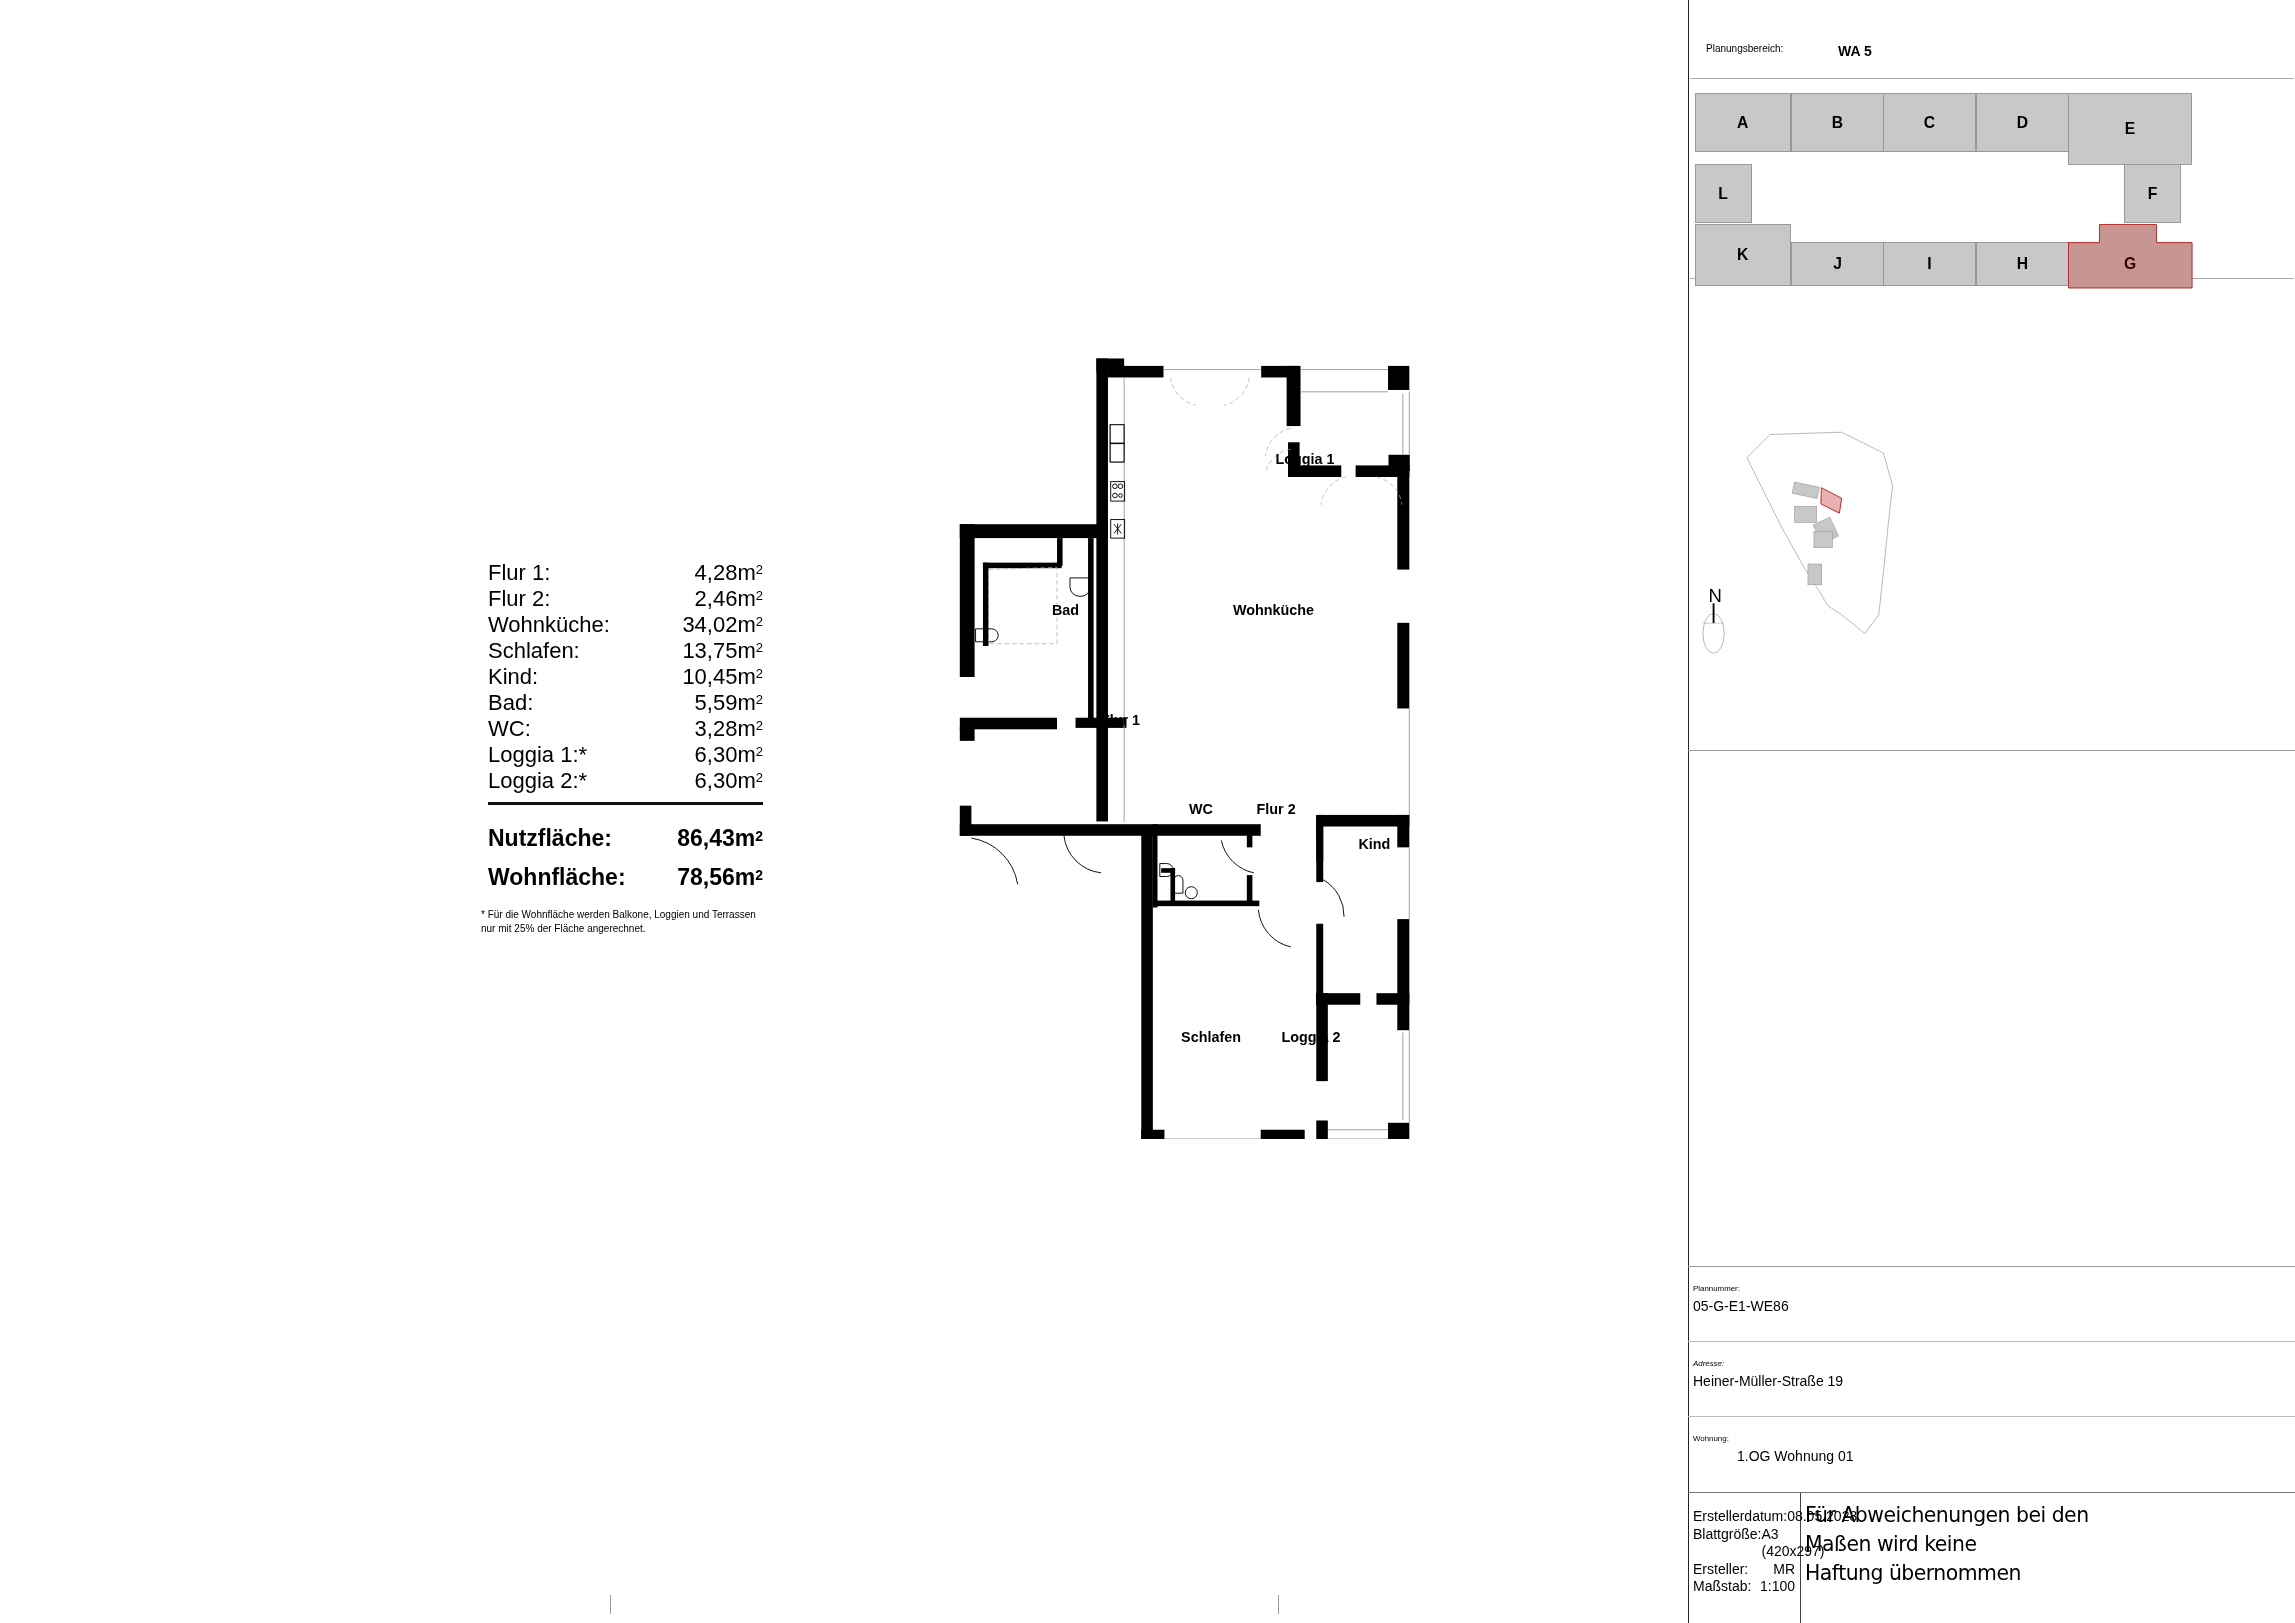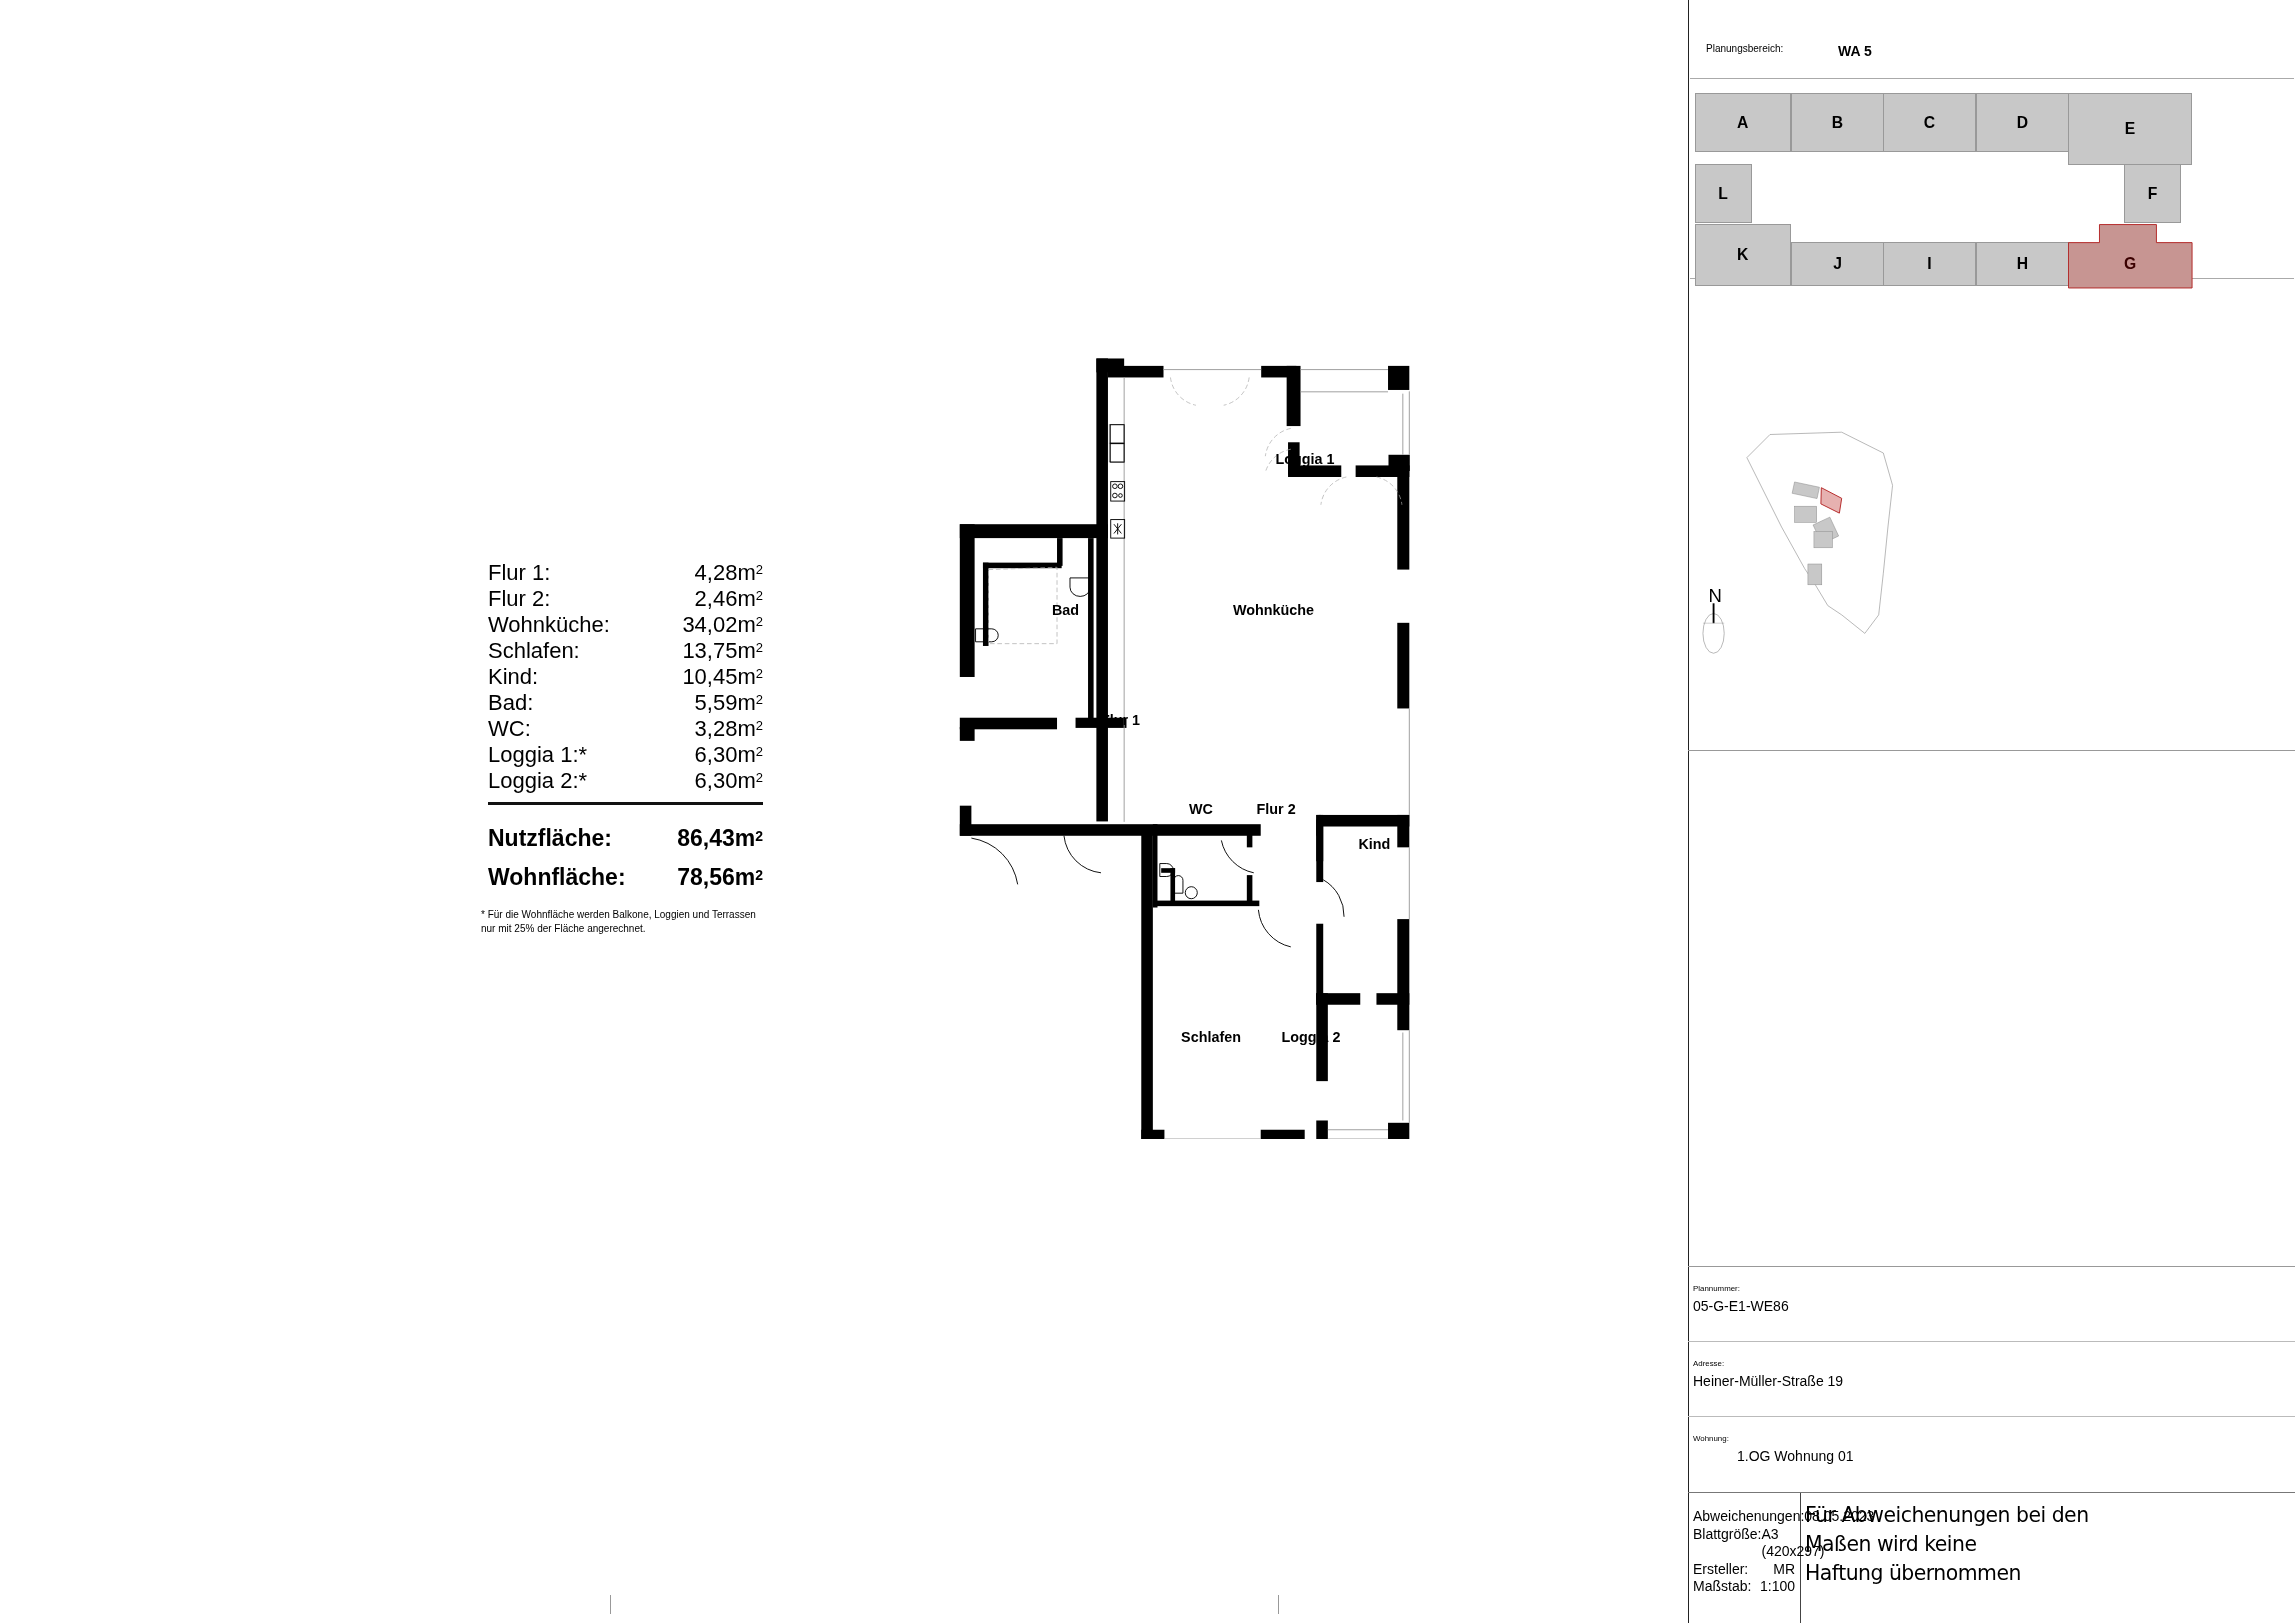--- a/index.html
+++ b/index.html
@@ -257,31 +257,31 @@
     <line x1="30" y1="448" x2="76" y2="448" stroke="#999" stroke-width="1"></line>
   </svg>
 </div>
 
 <div class="abs panel-hline" style="top:750px;"></div>
 <div class="abs panel-hline" style="top:1266px;"></div>
 
 <div class="abs tb-label" style="left:1693px;top:1284px;">Plannummer:</div>
 <div class="abs tb-value" style="left:1693px;top:1298px;">05-G-E1-WE86</div>
 <div class="abs panel-hline" style="top:1341px;background:#bbb;"></div>
-<div class="abs tb-label" style="left:1693px;top:1359px;">Adresse:</div>
+<div class="abs tb-label" style="left:1693px;top:1359px;font-style:italic;">Adresse:</div>
 <div class="abs tb-value" style="left:1693px;top:1373px;">Heiner-Müller-Straße 19</div>
 <div class="abs panel-hline" style="top:1416px;background:#bbb;"></div>
 <div class="abs tb-label" style="left:1693px;top:1434px;">Wohnung:</div>
 <div class="abs tb-value" style="left:1693px;top:1448px;margin-left:44px;">1.OG Wohnung 01</div>
 <div class="abs panel-hline" style="top:1492px;background:#777;"></div>
 <div class="abs" style="left:1800px;top:1493px;width:0.9px;height:130px;background:#444;"></div>
 
 <div class="abs" style="left:1693px;top:1508px;width:102px;">
   <div class="meta-row">
-      <span>Abweichenungen:</span>
+      <span>Erstellerdatum:</span>
       <span>08.05.2023</span>
     </div>
   <div class="meta-row">
       <span>Blattgröße:</span>
       <span>A3 (420x297)</span>
     </div>
   <div class="meta-row">
       <span>Ersteller:</span>
       <span>MR</span>
     </div>

